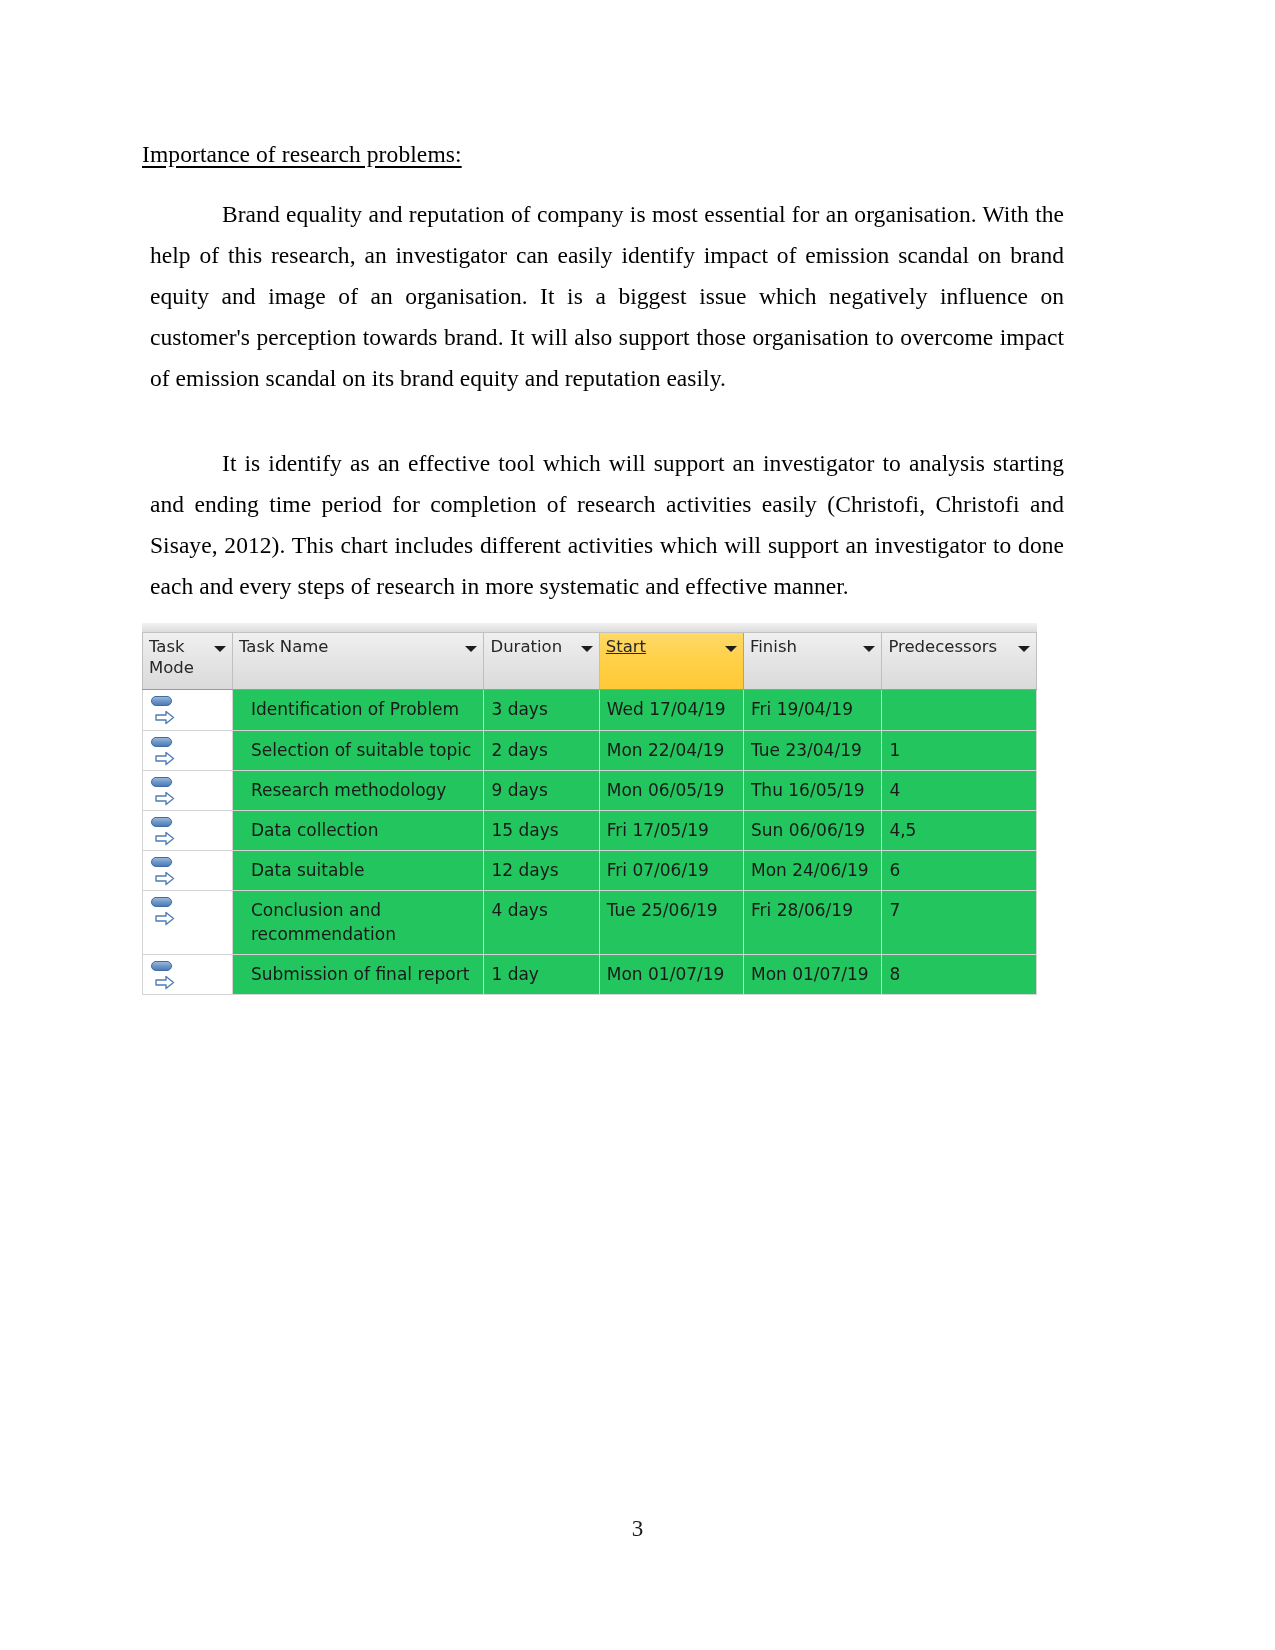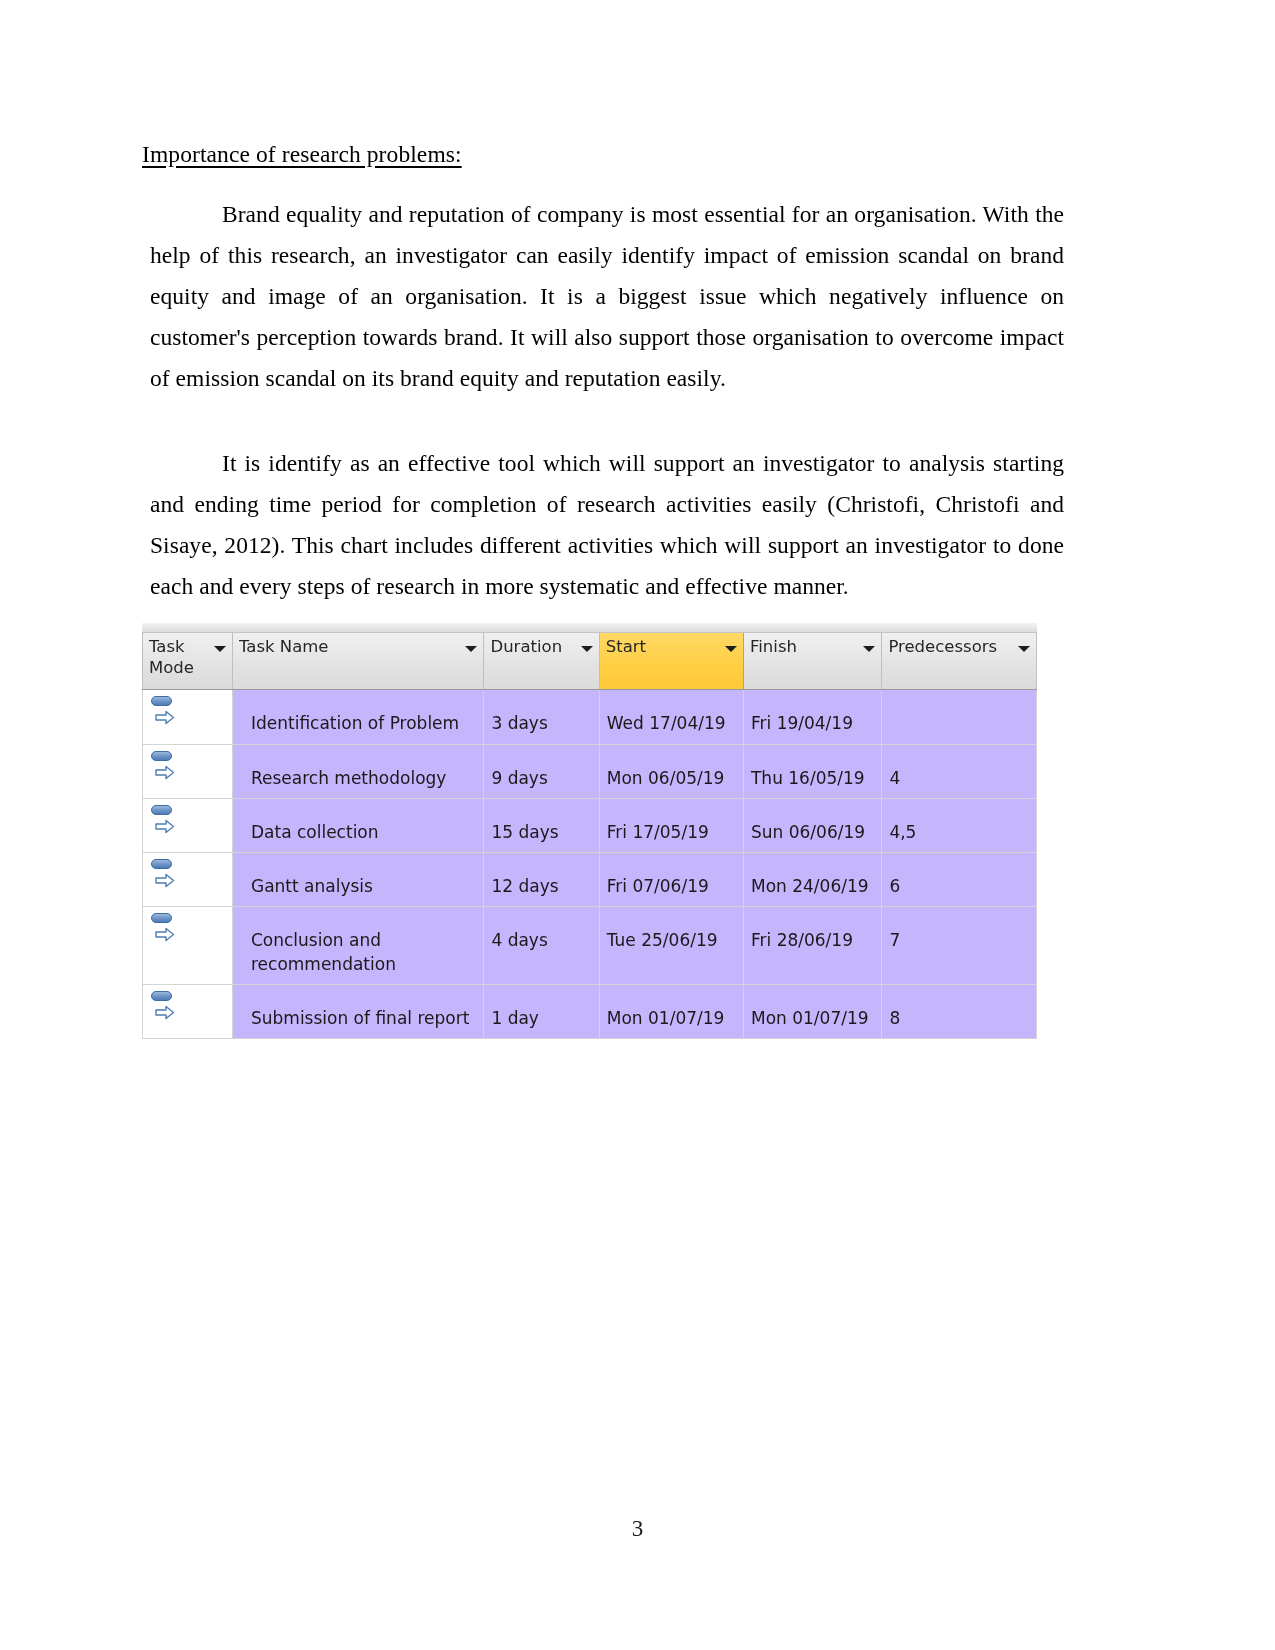--- a/index.html
+++ b/index.html
@@ -90,20 +90,21 @@
     vertical-align: top;
     height: 46px;
     position: relative;
   }
   table.proj thead th.first { border-left: 1px solid #bfbfbf; }
   table.proj thead th.last  { border-right: 1px solid #bfbfbf; }
   table.proj thead th.highlight {
     background: linear-gradient(to bottom, #ffd966 0%, #ffcf45 55%, #ffc836 100%);
     border-right: 1px solid #d6a515;
     border-left: 1px solid #d6a515;
+    text-decoration: underline;
   }
   .th-inner {
     display: flex;
     justify-content: space-between;
     align-items: flex-start;
     gap: 6px;
   }
   .th-label { line-height: 1.25; white-space: pre-line; }
   .filter-arrow {
     display: inline-block;
@@ -111,26 +112,26 @@
     border-left: 6px solid transparent;
     border-right: 6px solid transparent;
     border-top: 6px solid #1d1d1d;
     margin-top: 9px;
     flex: 0 0 auto;
   }
 
   table.proj tbody td {
     border-right: 1px solid #d4d4d4;
     border-bottom: 1px solid #d4d4d4;
-    padding: 21px 7px 8px 7px;
+    padding: 7px 7px 8px 7px;
     font-size: 17px;
     color: #1a1a1a;
     vertical-align: top;
     line-height: 1.42;
-    background: #c4b5fd;
+    background: #22c55e;
   }
   table.proj tbody td.first { border-left: 1px solid #d4d4d4; }
   table.proj tbody td.last  { border-right: 1px solid #d4d4d4; }
   table.proj tbody td.mode-cell {
     padding: 5px 6px 6px 6px;
     background: #ffffff;
   }
   table.proj tbody td.name-cell { padding-left: 18px; }
 
   
@@ -239,41 +240,51 @@
               <td class="name-cell">Identification of Problem</td>
               <td>3 days</td>
               <td>Wed 17/04/19</td>
               <td>Fri 19/04/19</td>
               <td class="last"></td>
             </tr>
             <tr>
               <td class="first mode-cell"><span class="mode-icon"><span class="bar"></span><span class="arrow"><svg width="20" height="15" viewBox="0 0 20 15">
                       <path d="M1 5 H11 V1.5 L18.5 7.5 L11 13.5 V10 H1 Z" fill="#ffffff" stroke="#4e7cb4" stroke-width="1.4" stroke-linejoin="round"></path>
                     </svg></span></span></td>
+              <td class="name-cell">Selection of suitable topic</td>
+              <td>2 days</td>
+              <td>Mon 22/04/19</td>
+              <td>Tue 23/04/19</td>
+              <td class="last">1</td>
+            </tr>
+            <tr>
+              <td class="first mode-cell"><span class="mode-icon"><span class="bar"></span><span class="arrow"><svg width="20" height="15" viewBox="0 0 20 15">
+                      <path d="M1 5 H11 V1.5 L18.5 7.5 L11 13.5 V10 H1 Z" fill="#ffffff" stroke="#4e7cb4" stroke-width="1.4" stroke-linejoin="round"></path>
+                    </svg></span></span></td>
               <td class="name-cell">Research methodology</td>
               <td>9 days</td>
               <td>Mon 06/05/19</td>
               <td>Thu 16/05/19</td>
               <td class="last">4</td>
             </tr>
             <tr>
               <td class="first mode-cell"><span class="mode-icon"><span class="bar"></span><span class="arrow"><svg width="20" height="15" viewBox="0 0 20 15">
                       <path d="M1 5 H11 V1.5 L18.5 7.5 L11 13.5 V10 H1 Z" fill="#ffffff" stroke="#4e7cb4" stroke-width="1.4" stroke-linejoin="round"></path>
                     </svg></span></span></td>
               <td class="name-cell">Data collection</td>
               <td>15 days</td>
               <td>Fri 17/05/19</td>
               <td>Sun 06/06/19</td>
               <td class="last">4,5</td>
             </tr>
             <tr>
               <td class="first mode-cell"><span class="mode-icon"><span class="bar"></span><span class="arrow"><svg width="20" height="15" viewBox="0 0 20 15">
                       <path d="M1 5 H11 V1.5 L18.5 7.5 L11 13.5 V10 H1 Z" fill="#ffffff" stroke="#4e7cb4" stroke-width="1.4" stroke-linejoin="round"></path>
                     </svg></span></span></td>
-              <td class="name-cell">Gantt analysis</td>
+              <td class="name-cell">Data suitable</td>
               <td>12 days</td>
               <td>Fri 07/06/19</td>
               <td>Mon 24/06/19</td>
               <td class="last">6</td>
             </tr>
             <tr>
               <td class="first mode-cell"><span class="mode-icon"><span class="bar"></span><span class="arrow"><svg width="20" height="15" viewBox="0 0 20 15">
                       <path d="M1 5 H11 V1.5 L18.5 7.5 L11 13.5 V10 H1 Z" fill="#ffffff" stroke="#4e7cb4" stroke-width="1.4" stroke-linejoin="round"></path>
                     </svg></span></span></td>
               <td class="name-cell">Conclusion and recommendation</td>

